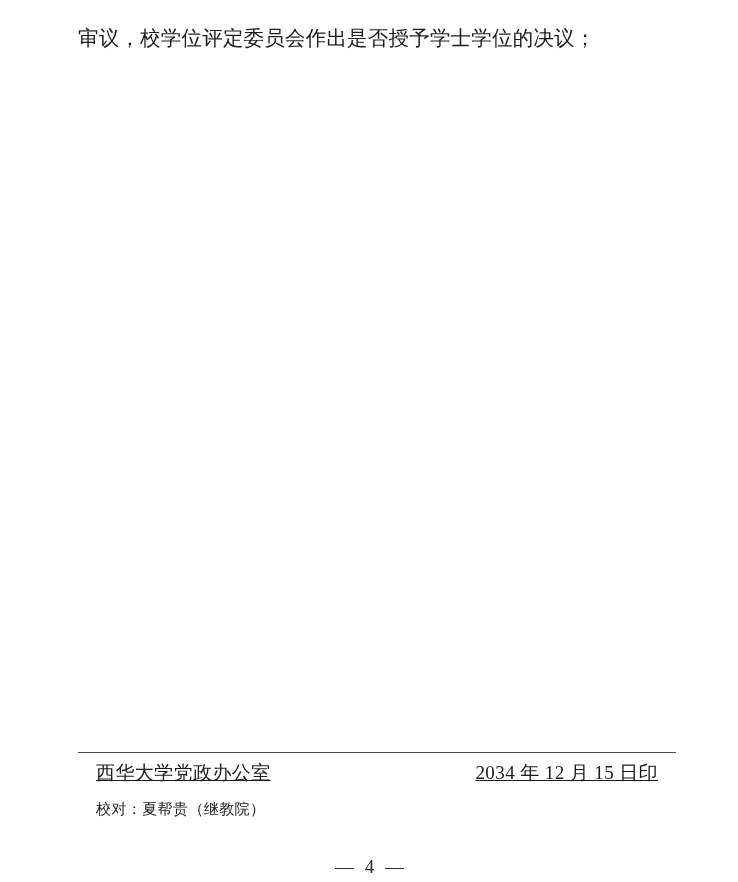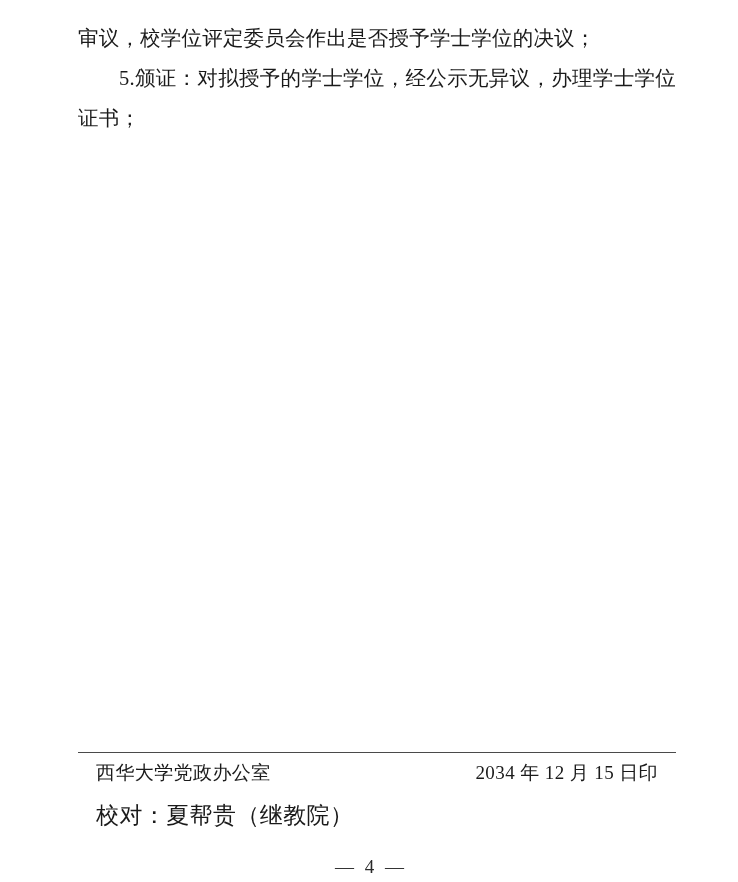--- a/index.html
+++ b/index.html
@@ -48,26 +48,27 @@
   .footer-row {
     position: absolute;
     left: 96px;
     right: 80px;
     top: 760px;
     display: flex;
     justify-content: space-between;
     align-items: flex-start;
     font-size: 19px;
     letter-spacing: 0.4px;
+    text-decoration: underline;
   }
   .footer-second {
     position: absolute;
     left: 96px;
     top: 800px;
-    font-size: 23px;
+    font-size: 15px;
     letter-spacing: 0.4px;
   }
   .page-number {
     position: absolute;
     left: 0;
     right: 0;
     top: 856px;
     text-align: center;
     font-size: 19px;
     letter-spacing: 3px;
@@ -78,21 +79,20 @@
     padding-left: 4px;
   }
 </style>
 </head>
 <body>
 
 <div class="page">
 
   <p class="para">审议，校学位评定委员会作出是否授予学士学位的决议；</p>
 
-  <p class="para indent">5.颁证：对拟授予的学士学位，经公示无异议，办理学士学位证书；</p>
 
 
 
 
 
 
   <div class="footer-rule"></div>
 
   <div class="footer-row">
     <span>西华大学党政办公室</span>

